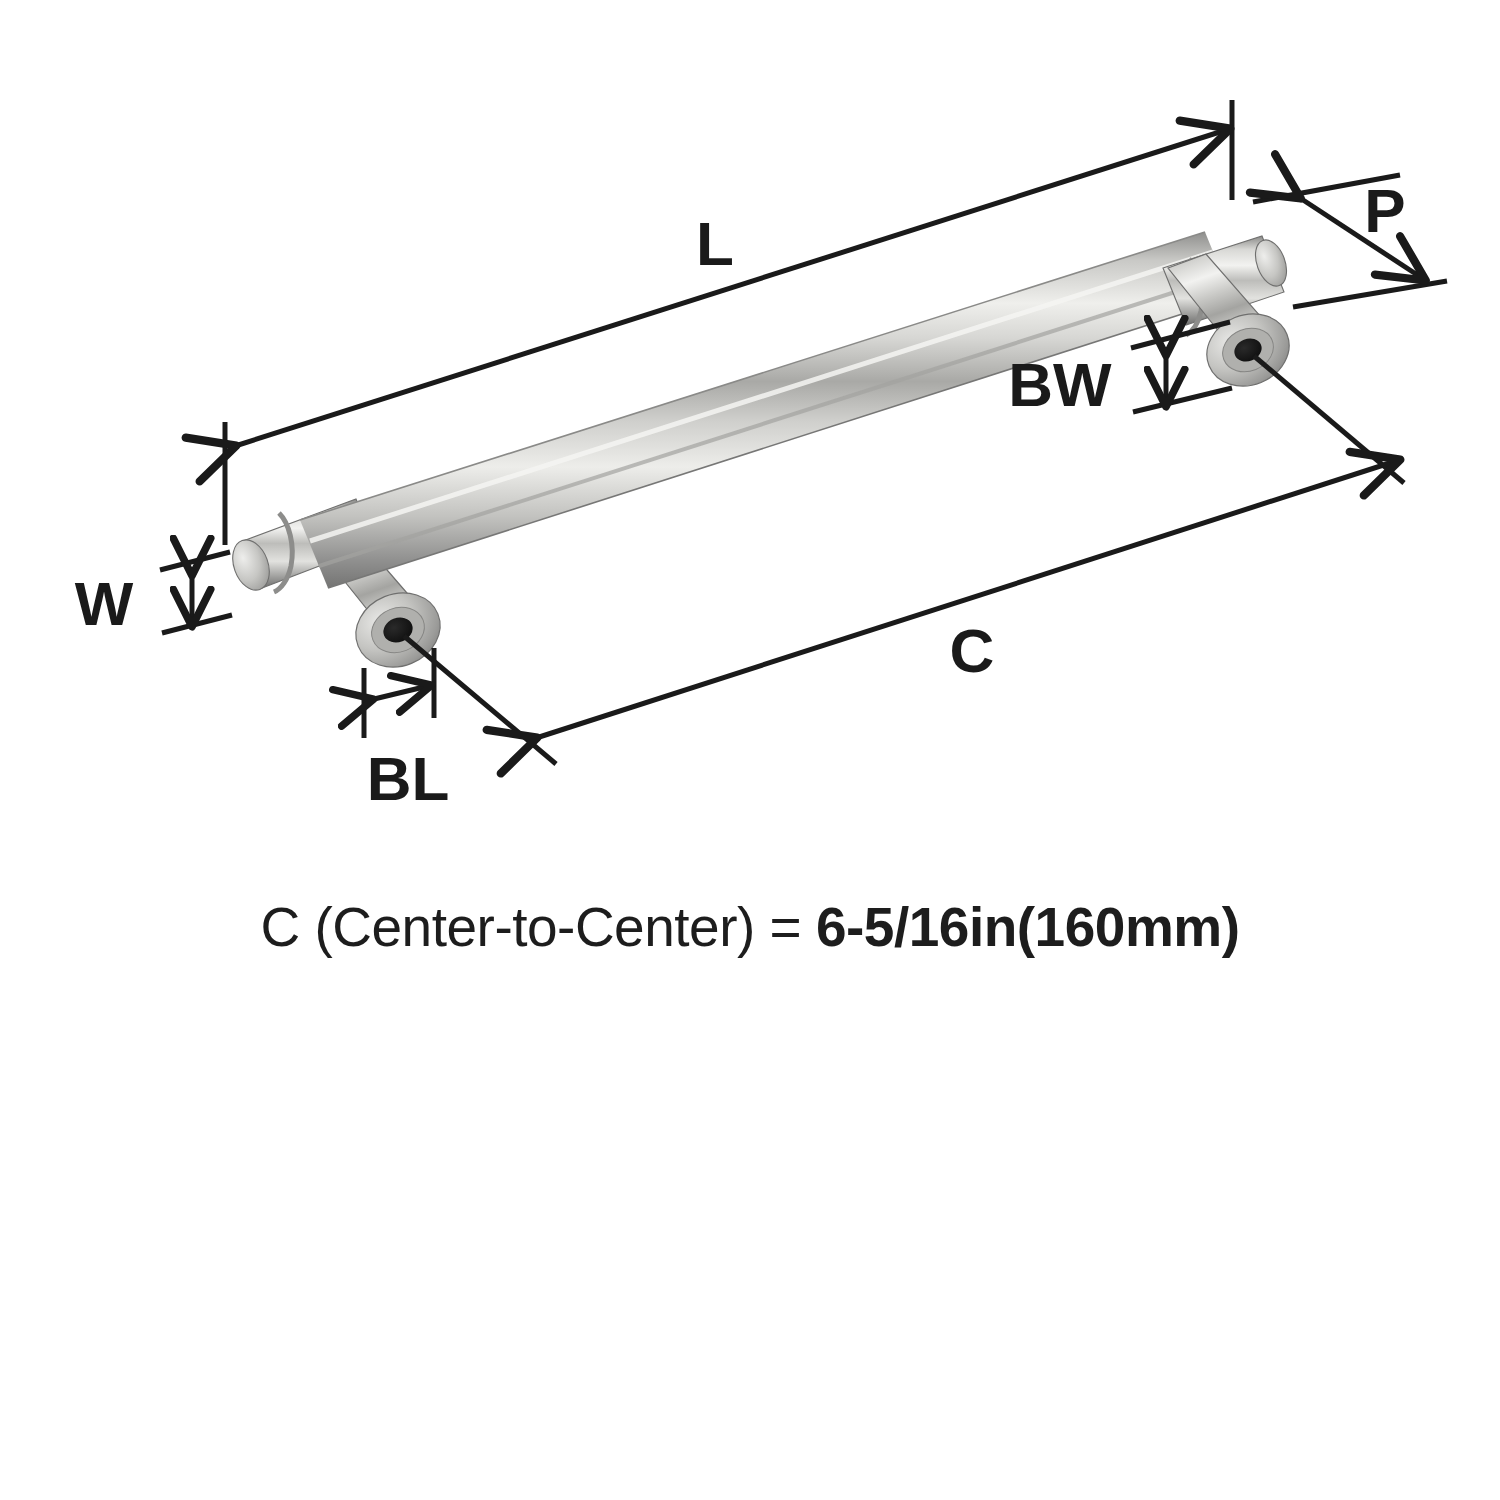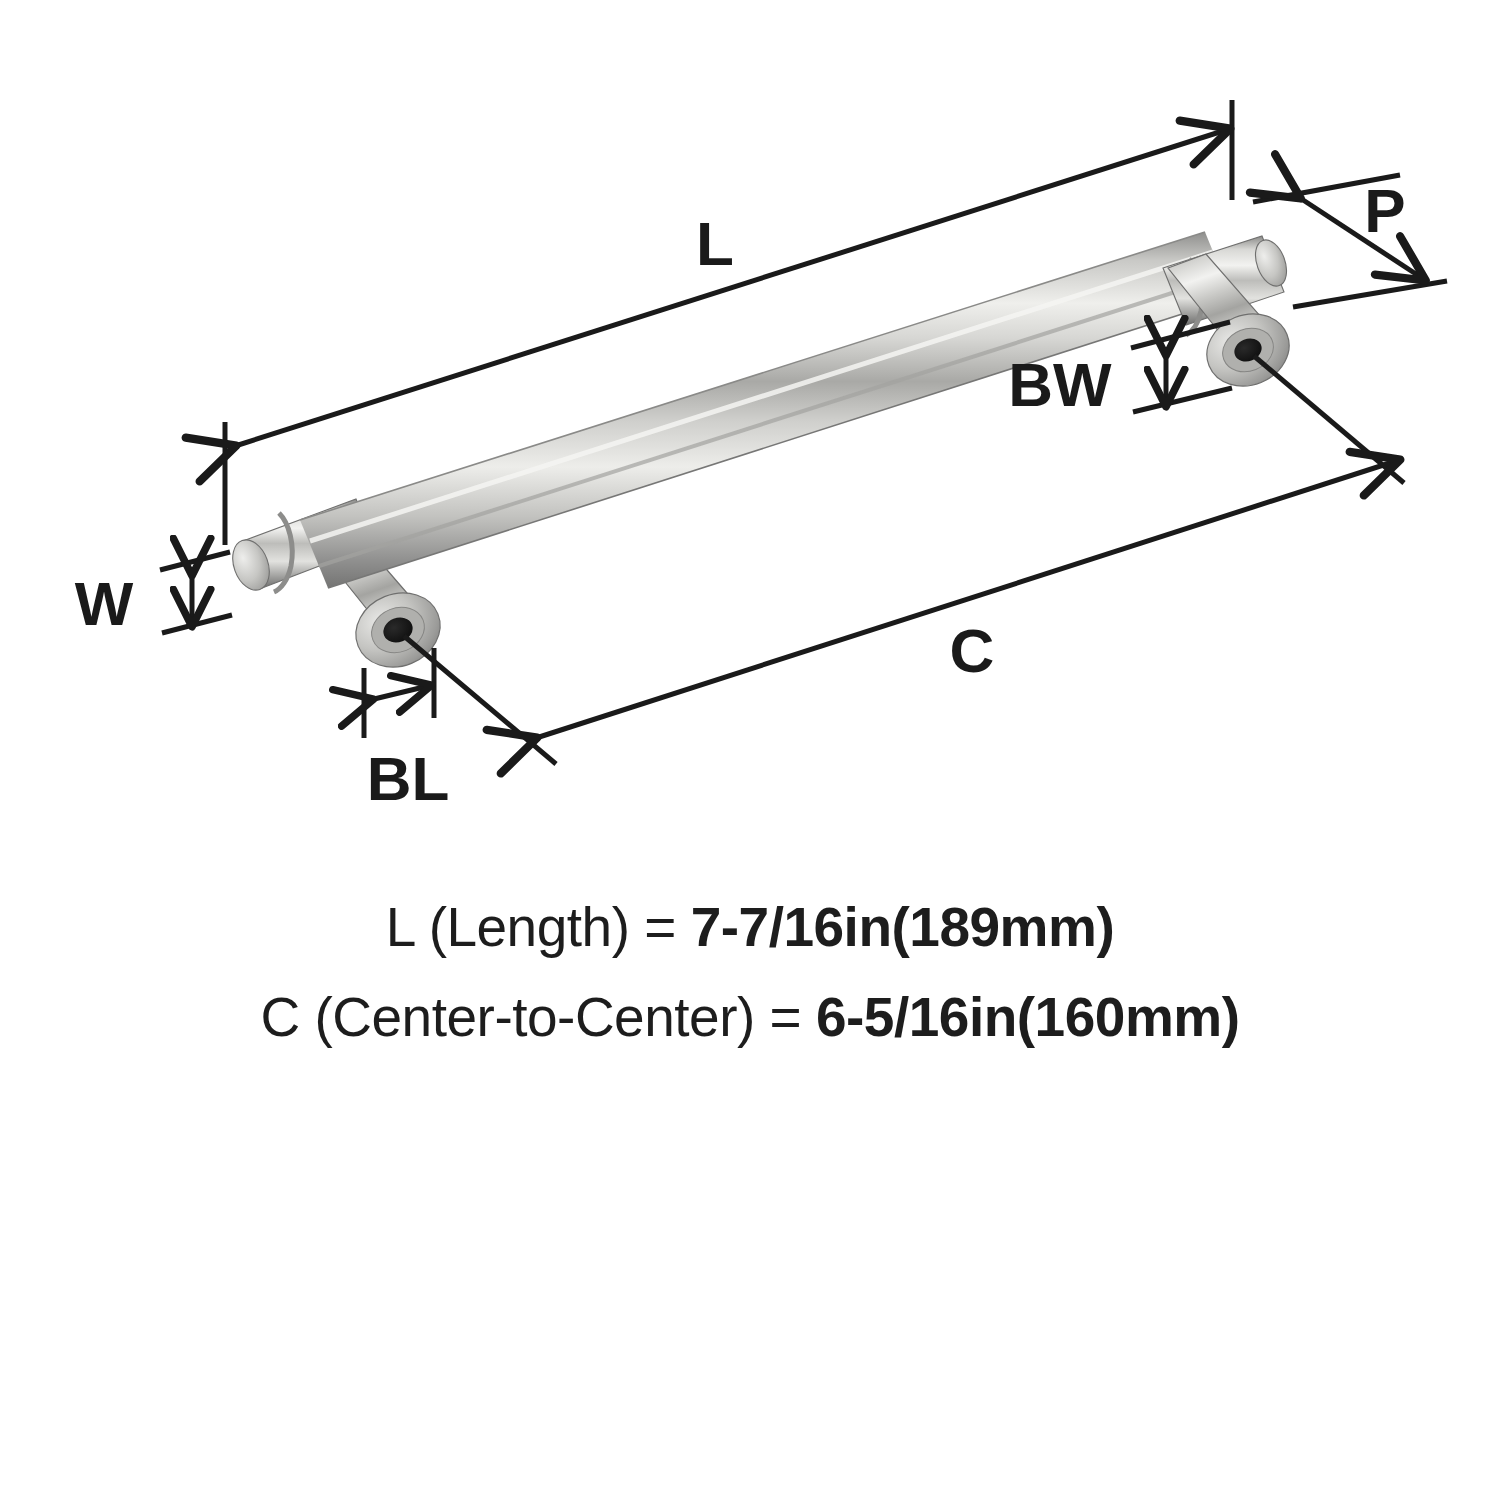--- a/index.html
+++ b/index.html
@@ -223,20 +223,17 @@
         <line x1="1254" y1="356" x2="1404" y2="483" stroke="#1a1a1a" stroke-width="5"></line>
         <line x1="533" y1="739" x2="1396" y2="461" stroke="#1a1a1a" stroke-width="5" marker-start="url(#arrowStart)" marker-end="url(#arrowEnd)"></line>
         <text class="dim-letter" x="972" y="672" text-anchor="middle">C</text>
       </g>
 
     </svg>
   </div>
 
   <div id="spec-list">
     <div class="spec-line">
-      <span class="spec-label">L (Length) = </span><span class="spec-value">7-7/16in(189mm)</span>
-    </div>
-    <div class="spec-line">
       <span class="spec-label">C (Center-to-Center) = </span><span class="spec-value">6-5/16in(160mm)</span>
     </div>
   </div>
 
 </div>
 
 </body></html>

